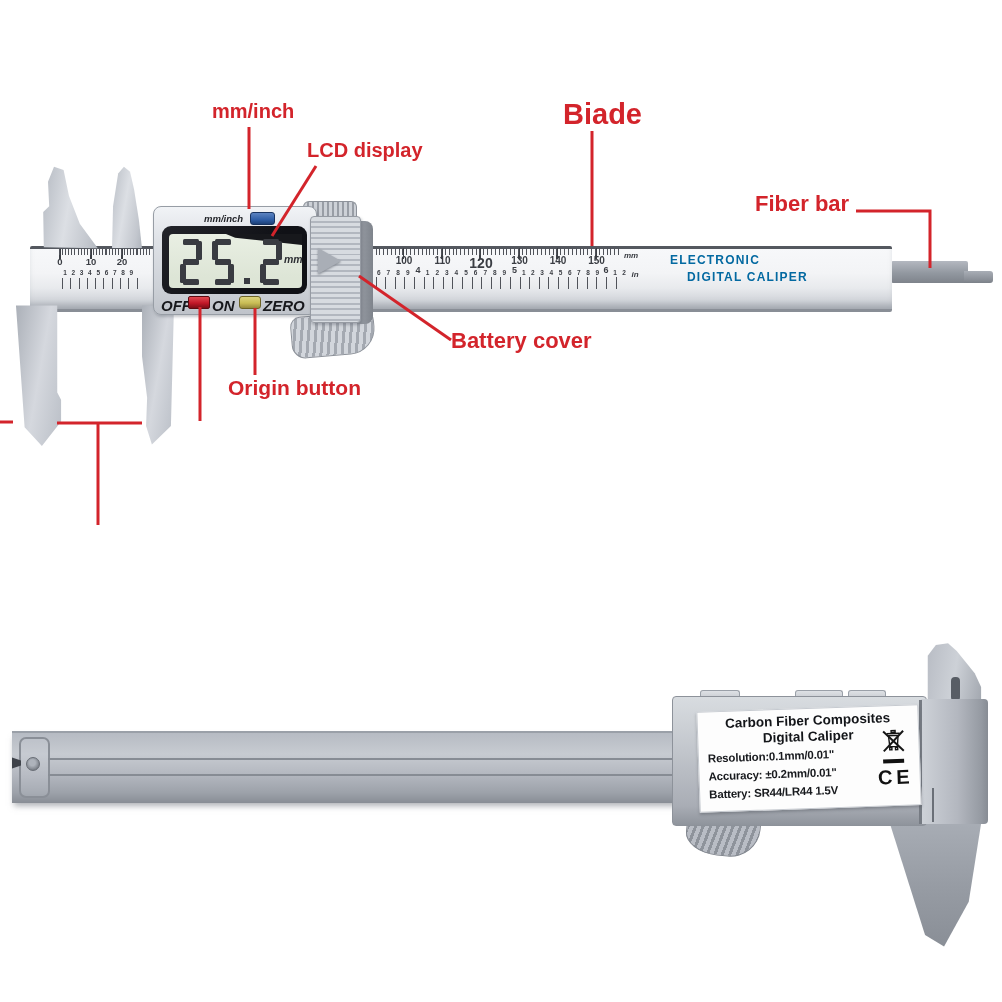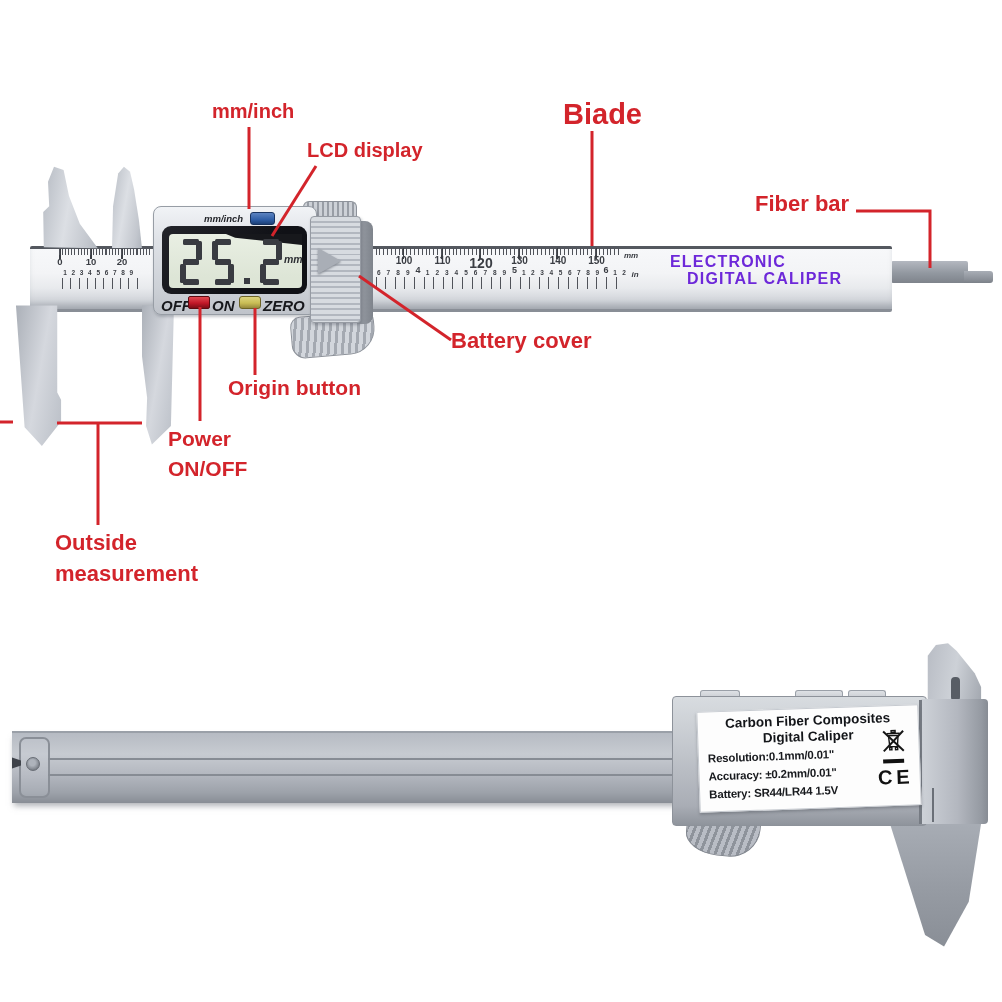--- a/index.html
+++ b/index.html
@@ -62,21 +62,21 @@
     filter:drop-shadow(0 1px 1px #82878f);}
   .flange{position:absolute;left:357px;top:221px;width:16px;height:103px;z-index:5;
     background:linear-gradient(90deg,#9ba0a8,#7f848c);border-radius:0 8px 8px 0;}
   .grip-top{position:absolute;left:291px;top:314px;width:82px;height:40px;z-index:4;border:1px solid #8d929a;
     border-radius:10px 10px 26px 14px;transform:rotate(-5deg);
     background:repeating-linear-gradient(100deg,#d2d6dc 0 4px,#a4a9b1 4px 7px);}
   .depth-rod{position:absolute;left:891px;top:261px;width:77px;height:22px;z-index:0;border-radius:2px;
     background:linear-gradient(180deg,#b4b8c0,#9298a0 55%,#7e838b);}
   .depth-tip{position:absolute;left:964px;top:271px;width:29px;height:12px;z-index:0;border-radius:0 3px 3px 0;
     background:linear-gradient(180deg,#a9aeb6,#8b9098 70%,#7b8088);}
-  .brand{position:absolute;font-weight:bold;color:#6d28d9;letter-spacing:1.2px;font-size:16px;z-index:2;}
+  .brand{position:absolute;font-weight:bold;color:#0369a1;letter-spacing:1.2px;font-size:12px;z-index:2;}
 
   
   .beam-bot{position:absolute;left:12px;top:731px;width:684px;height:70px;z-index:1;
     background:linear-gradient(180deg,#b6bbc3 0%,#c7cbd1 30%,#b3b7bf 60%,#9da2aa 85%,#888d95 100%);
     border-top:2px solid #9aa0a8;box-shadow:0 5px 6px -2px rgba(110,115,123,.55);}
   .beam-cap{position:absolute;left:19px;top:737px;width:27px;height:57px;z-index:2;
     border:2px solid #8a8f97;border-radius:7px;background:rgba(200,204,210,.25);}
   .beam-screw{position:absolute;left:26px;top:757px;width:12px;height:12px;z-index:3;border-radius:50%;
     background:radial-gradient(circle at 45% 40%,#aeb3bb 0 30%,#787d85 75%);border:1px solid #686d75;}
   .beam-notch{position:absolute;left:12px;top:755px;width:9px;height:16px;z-index:2;background:#3f434a;
@@ -295,15 +295,13 @@
     <line class="ann-line" x1="98" y1="423" x2="98" y2="525"></line>
     <line class="ann-line" x1="0" y1="422" x2="13" y2="422"></line>
   </svg>
 
   <div class="ann-label" style="left:212px;top:101px;font-size:20px;">mm/inch</div>
   <div class="ann-label" style="left:307px;top:140px;font-size:20px;">LCD display</div>
   <div class="ann-label" style="left:563px;top:99px;font-size:29px;">Biade</div>
   <div class="ann-label" style="left:755px;top:192px;font-size:22px;">Fiber bar</div>
   <div class="ann-label" style="left:451px;top:329px;font-size:22px;">Battery cover</div>
   <div class="ann-label" style="left:228px;top:377px;font-size:21px;">Origin button</div>
-  <div class="ann-label" style="left:168px;top:424px;font-size:21px;line-height:30px;"><span>Power</span><br><span>ON/OFF</span></div>
-  <div class="ann-label" style="left:55px;top:527px;font-size:22px;line-height:31px;"><span>Outside</span><br><span>measurement</span></div>
 </div>
 
 </body></html>

